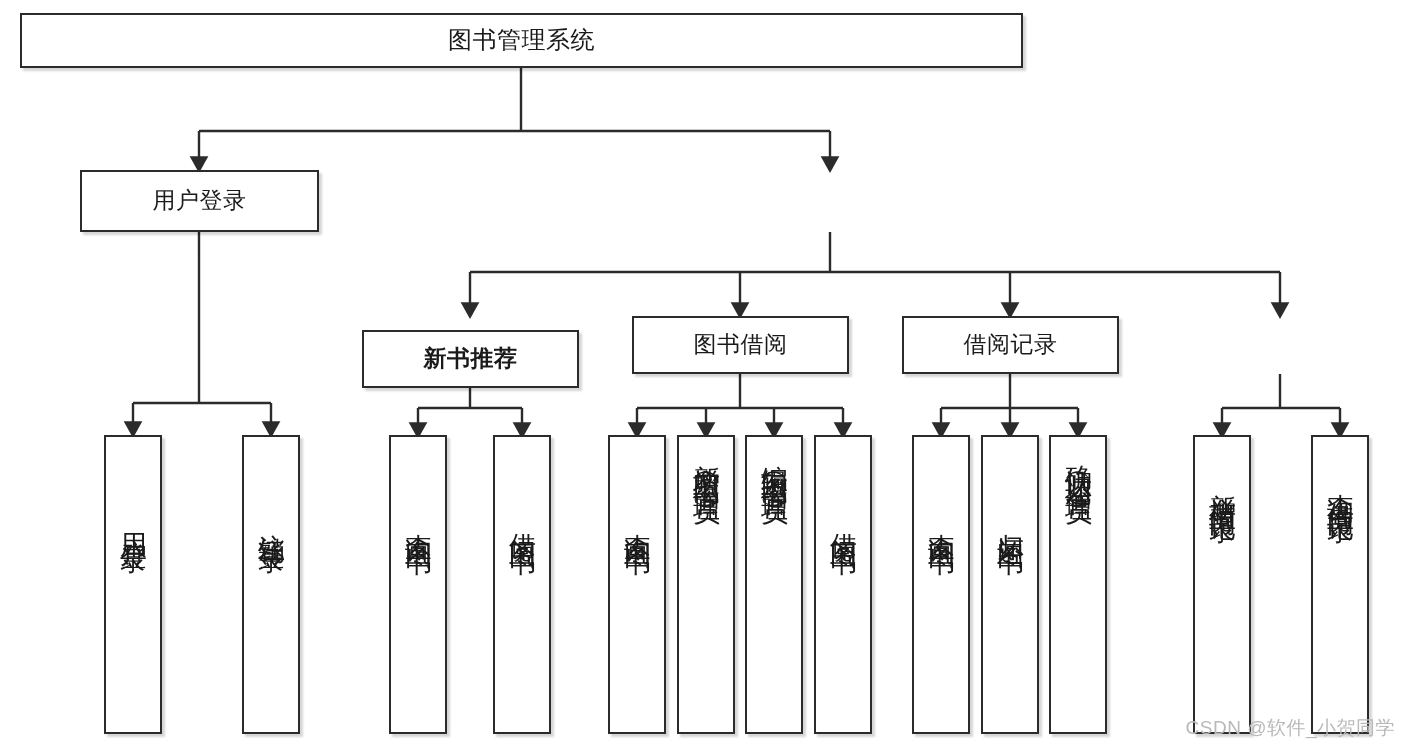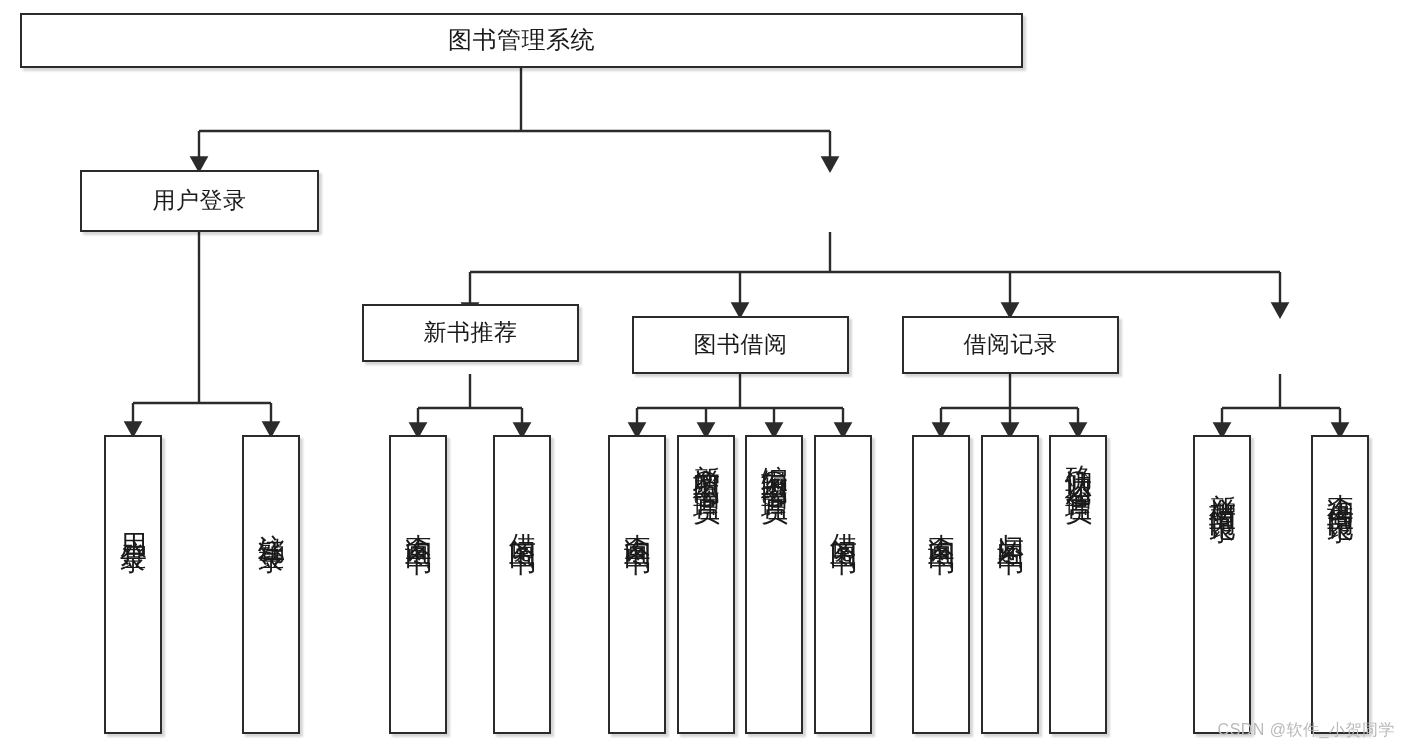--- a/index.html
+++ b/index.html
@@ -63,21 +63,21 @@
     text-orientation: upright;
     font-size: 27px;
     line-height: 1;
     letter-spacing: 5px;
     white-space: nowrap;
   }
   .watermark {
     position: absolute;
     right: 10px;
     bottom: 6px;
-    font-size: 16px;
+    font-size: 19px;
     color: #b9b9b9;
     letter-spacing: 0.5px;
     z-index: 5;
     white-space: nowrap;
   }
 </style>
 </head>
 <body>
 
 <div id="canvas">
@@ -135,21 +135,21 @@
 
   <div class="node horiz root" style="left:20px; top:13px; width:1003px; height:55px;">
     <span class="label">图书管理系统</span>
   </div>
 
   <div class="node horiz" style="left:80px; top:170px; width:239px; height:62px;">
     <span class="label">用户登录</span>
   </div>
 
 
-  <div class="node horiz" style="left:362px; top:304px; width:217px; height:58px;">
+  <div class="node horiz" style="left:362px; top:330px; width:217px; height:58px;font-weight:bold;">
     <span class="label">新书推荐</span>
   </div>
 
   <div class="node horiz" style="left:632px; top:316px; width:217px; height:58px;">
     <span class="label">图书借阅</span>
   </div>
 
   <div class="node horiz" style="left:902px; top:316px; width:217px; height:58px;">
     <span class="label">借阅记录</span>
   </div>

